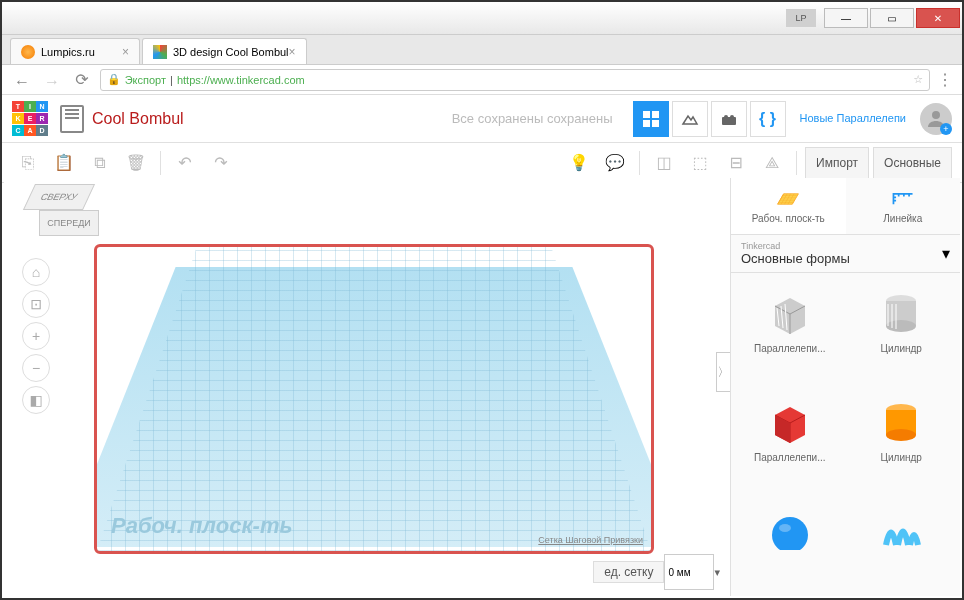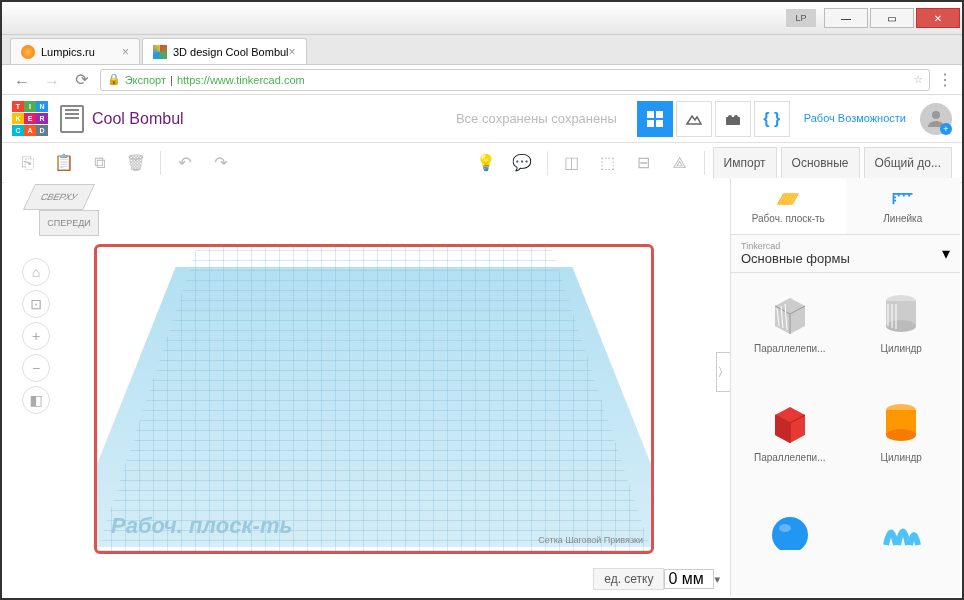--- a/index.html
+++ b/index.html
@@ -19,21 +19,21 @@
 .url-secure{color:#4caf50;font-size:11px}
 .url-host{color:#4caf50}
 .star-icon{color:#bbb;margin-left:auto}
 .menu-icon{width:18px;height:18px;color:#888;display:flex;align-items:center;justify-content:center}
 
 .app-header{height:48px;display:flex;align-items:center;padding:0 10px;border-bottom:1px solid #e0e0e0;gap:8px}
 .logo{width:40px;height:36px;display:flex;flex-wrap:wrap}
 .logo span{width:12px;height:11px;display:flex;align-items:center;justify-content:center;font-size:7px;font-weight:bold;color:#fff}
 .file-icon{width:24px;height:28px;border:2px solid #888;border-radius:2px;position:relative}
 .file-icon:before{content:"";position:absolute;top:2px;left:3px;right:3px;height:2px;background:#888;box-shadow:0 4px 0 #888,0 8px 0 #888}
-.project-name{font-size:16px;color:#701a75}
+.project-name{font-size:16px;color:#b91c1c}
 .save-status{font-size:13px;color:#bbb;margin-left:auto;margin-right:12px}
 .mode-btns{display:flex;gap:3px}
 .mode-btn{width:36px;height:36px;border:1px solid #ddd;background:#fff;display:flex;align-items:center;justify-content:center;color:#666}
 .mode-btn.active{background:#2196f3;color:#fff;border-color:#2196f3}
 .feat-link{font-size:11px;color:#2196f3;text-align:center;line-height:1.2;padding:0 6px}
 .avatar{width:32px;height:32px;border-radius:50%;background:#ccc;display:flex;align-items:center;justify-content:center;position:relative}
 .avatar-plus{position:absolute;bottom:0;right:0;width:12px;height:12px;border-radius:50%;background:#2196f3;color:#fff;font-size:9px;display:flex;align-items:center;justify-content:center}
 
 .toolbar{height:40px;display:flex;align-items:center;padding:0 10px;border-bottom:1px solid #e0e0e0;gap:4px}
 .tool-btn{width:32px;height:32px;display:flex;align-items:center;justify-content:center;color:#bbb;font-size:16px}
@@ -45,23 +45,23 @@
 .view-cube{position:absolute;top:6px;left:20px;width:70px;height:60px}
 .cube-face{position:absolute;width:60px;height:26px;background:#f0f0f0;border:1px solid #ccc;font-size:9px;color:#888;display:flex;align-items:center;justify-content:center}
 .cube-top{top:0;left:5px;transform:skewX(-25deg)}
 .cube-front{top:26px;left:15px}
 .view-ctrl{position:absolute;left:18px;width:28px;height:28px;border:1px solid #ddd;border-radius:50%;background:#fff;display:flex;align-items:center;justify-content:center;color:#aaa;font-size:14px}
 
 .canvas-highlight{position:absolute;top:66px;left:90px;width:560px;height:310px;border:3px solid #d9534f;border-radius:6px;overflow:hidden}
 .workplane{position:absolute;top:20px;left:50%;transform:translateX(-50%);width:620px;height:280px;background:linear-gradient(180deg,#b3e0f2,#d4edf7);clip-path:polygon(18% 0,82% 0,100% 100%,0 100%)}
 .workplane-grid{position:absolute;inset:0;background-image:repeating-linear-gradient(90deg,rgba(120,180,210,.3) 0 1px,transparent 1px 14px),repeating-linear-gradient(0deg,rgba(120,180,210,.3) 0 1px,transparent 1px 10px);clip-path:polygon(18% 0,82% 0,100% 100%,0 100%)}
 .workplane-label{position:absolute;bottom:12px;left:14px;font-size:22px;font-style:italic;color:#9ac9dd;font-weight:bold}
-.snap-label{position:absolute;bottom:6px;right:8px;font-size:9px;color:#888;}
+.snap-label{position:absolute;bottom:6px;right:8px;font-size:9px;color:#888;text-decoration:underline}
 .grid-opts{position:absolute;bottom:6px;right:10px;display:flex;align-items:center;font-size:11px;color:#666}
-.grid-input{width:50px;height:20px;border:1px solid #ccc;font-size:16px;padding:0 3px}
+.grid-input{width:50px;height:36px;border:1px solid #ccc;font-size:10px;padding:0 3px}
 
 .sidebar{position:absolute;top:176px;right:2px;width:230px;bottom:2px;background:#fafafa;border-left:1px solid #e0e0e0;display:flex;flex-direction:column}
 .side-tools{display:flex;border-bottom:1px solid #e0e0e0}
 .side-tool{flex:1;height:56px;display:flex;flex-direction:column;align-items:center;justify-content:center;gap:4px;font-size:10px;color:#666}
 .side-tool svg{width:26px;height:20px}
 .side-tool.active{background:#fff}
 .category-sel{padding:6px 10px;border-bottom:1px solid #e0e0e0;display:flex;align-items:center;justify-content:space-between}
 .cat-label{font-size:9px;color:#999}
 .cat-value{font-size:13px;color:#333}
 .shapes-grid{flex:1;display:grid;grid-template-columns:1fr 1fr;gap:2px;padding:4px;overflow:hidden}
@@ -137,21 +137,21 @@
       </div>
     <div class="mode-btn">
         <svg width="20" height="20" viewBox="0 0 20 20" fill="#666">
           <rect x="3" y="8" width="14" height="8" rx="1"></rect>
           <circle cx="7" cy="8" r="2"></circle>
           <circle cx="13" cy="8" r="2"></circle>
         </svg>
       </div>
     <div class="mode-btn" style="color:#2196f3;font-weight:bold">{ }</div>
   </div>
-  <div class="feat-link">Рабоч Возможности</div>
+  <div class="feat-link">Новые Параллелепи</div>
   <div class="avatar">
     <svg width="24" height="24" viewBox="0 0 24 24" fill="#999">
         <circle cx="12" cy="8" r="4"></circle>
         <path d="M4 20c0-4 4-6 8-6s8 2 8 6z"></path>
       </svg>
     <div class="avatar-plus">+</div>
   </div>
 </div>
 
 <div class="toolbar">
@@ -166,21 +166,20 @@
     <div class="tool-btn">💡</div>
     <div class="tool-btn">💬</div>
     <div class="tool-sep"></div>
     <div class="tool-btn">◫</div>
     <div class="tool-btn">⬚</div>
     <div class="tool-btn">⊟</div>
     <div class="tool-btn">⟁</div>
     <div class="tool-sep"></div>
     <div class="action-btn">Импорт</div>
     <div class="action-btn">Основные</div>
-    <div class="action-btn">Общий до...</div>
   </div>
 </div>
 
 <div class="workspace">
   <div class="view-cube">
     <div class="cube-face cube-top">СВЕРХУ</div>
     <div class="cube-face cube-front">СПЕРЕДИ</div>
   </div>
   <div class="view-ctrl" style="top:80px">⌂</div>
   <div class="view-ctrl" style="top:112px">⊡</div>

